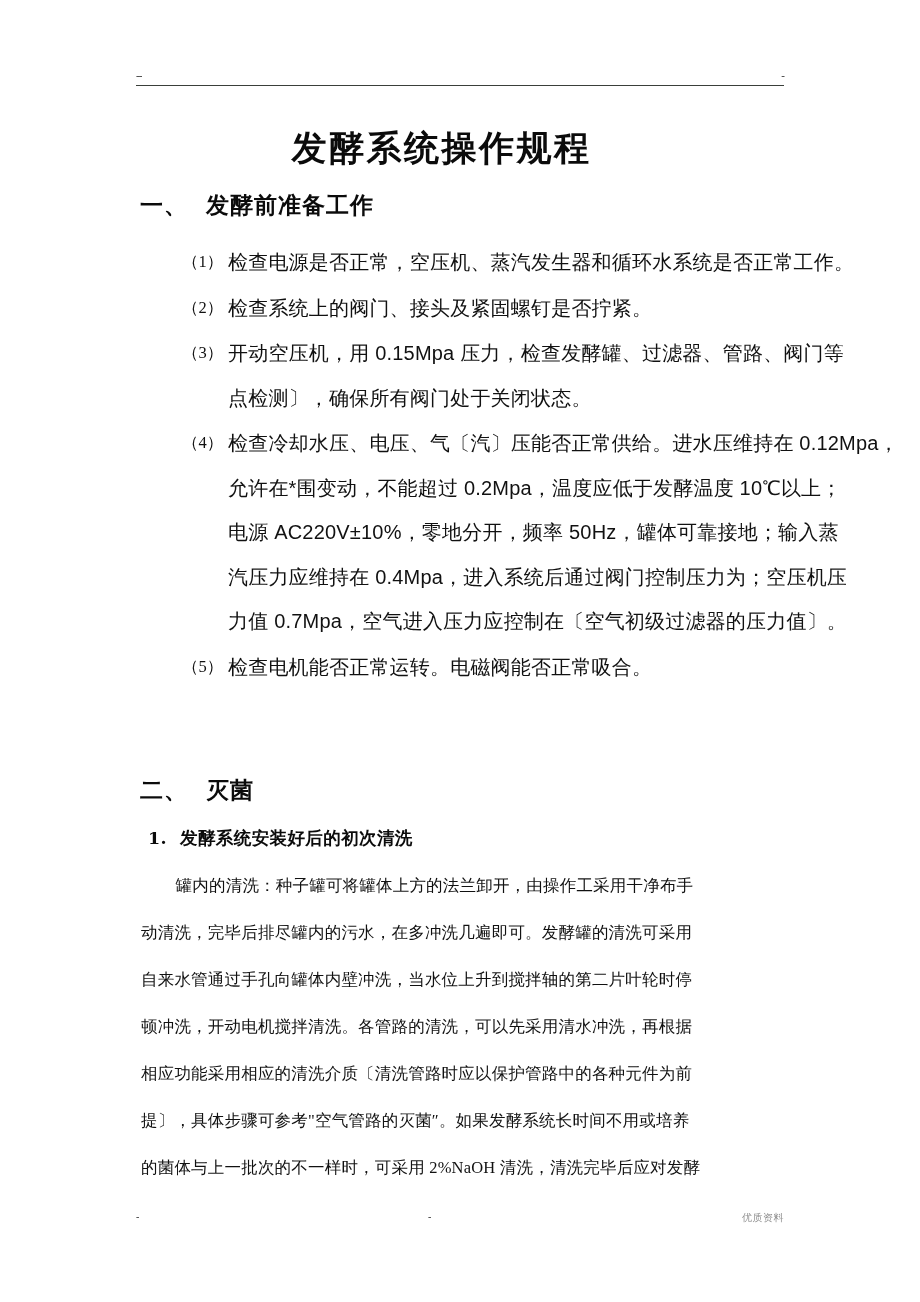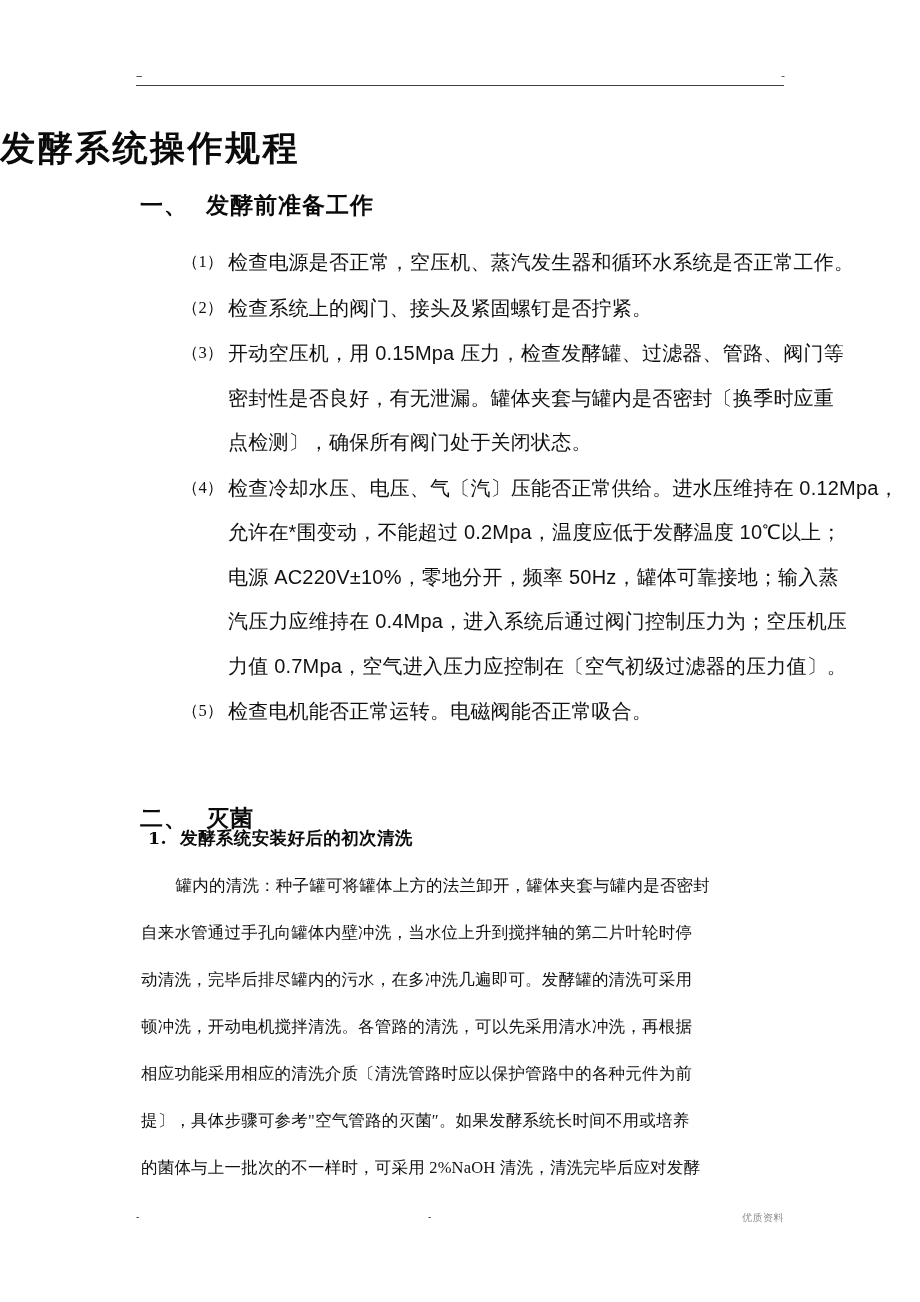--- a/index.html
+++ b/index.html
@@ -46,21 +46,21 @@
   }
   .hdr-mark.left  { left: 0px;  top: 4px; }
   .hdr-mark.right { right: 0px; top: 4px; }
 
   
   .doc-title {
     position: absolute;
     left: 0;
     top: 126px;
     width: 883px;
-    text-align: left;
+    text-align: center;
     font-size: 35px;
     line-height: 44px;
     font-weight: bold;
     letter-spacing: 2.5px;
     font-family: "DejaVu Serif", "Liberation Serif", serif;
     color: #0b0b0b;
   }
 
   
   .sec-h1 {
@@ -68,21 +68,21 @@
     left: 140px;
     font-size: 23px;
     line-height: 30px;
     font-weight: bold;
     letter-spacing: 1px;
     font-family: "DejaVu Serif", "Liberation Serif", serif;
     color: #0b0b0b;
     white-space: pre;
   }
   .sec-h1.s1 { top: 190px; text-align: right; }
-  .sec-h1.s2 { top: 775px; margin-top: 28px; }
+  .sec-h1.s2 { top: 775px; }
 
   .sec-h2 {
     position: absolute;
     left: 148px;
     top: 826px;
     font-size: 17.5px;
     line-height: 24px;
     font-weight: bold;
     letter-spacing: 0.4px;
     font-family: "DejaVu Serif", "Liberation Serif", serif;
@@ -203,21 +203,20 @@
       <span class="li-marker">（2）</span>
       <span class="li-body">
         <span class="ln">检查系统上的阀门、接头及紧固螺钉是否拧紧。</span>
       </span>
     </div>
 
     <div class="list-item">
       <span class="li-marker">（3）</span>
       <span class="li-body">
         <span class="ln">开动空压机，用 0.15Mpa 压力，检查发酵罐、过滤器、管路、阀门等</span>
-        <span class="ln">密封性是否良好，有无泄漏。罐体夹套与罐内是否密封〔换季时应重</span>
         <span class="ln">点检测〕，确保所有阀门处于关闭状态。</span>
       </span>
     </div>
 
     <div class="list-item">
       <span class="li-marker">（4）</span>
       <span class="li-body">
         <span class="ln">检查冷却水压、电压、气〔汽〕压能否正常供给。进水压维持在 0.12Mpa，</span>
         <span class="ln">允许在*围变动，不能超过 0.2Mpa，温度应低于发酵温度 10℃以上；</span>
         <span class="ln">电源 AC220V±10%，零地分开，频率 50Hz，罐体可靠接地；输入蒸</span>
@@ -232,23 +231,23 @@
         <span class="ln">检查电机能否正常运转。电磁阀能否正常吸合。</span>
       </span>
     </div>
 
   </div>
 
   <div class="sec-h1 s2">二、  灭菌</div>
   <div class="sec-h2">1.  发酵系统安装好后的初次清洗</div>
 
   <div class="para">
-    <span class="ln">        罐内的清洗：种子罐可将罐体上方的法兰卸开，罐体夹套与罐内是否密封</span>
+    <span class="ln">        罐内的清洗：种子罐可将罐体上方的法兰卸开，由操作工采用干净布手</span>
+    <span class="ln">动清洗，完毕后排尽罐内的污水，在多冲洗几遍即可。发酵罐的清洗可采用</span>
     <span class="ln">自来水管通过手孔向罐体内壁冲洗，当水位上升到搅拌轴的第二片叶轮时停</span>
-    <span class="ln">动清洗，完毕后排尽罐内的污水，在多冲洗几遍即可。发酵罐的清洗可采用</span>
     <span class="ln">顿冲洗，开动电机搅拌清洗。各管路的清洗，可以先采用清水冲洗，再根据</span>
     <span class="ln">相应功能采用相应的清洗介质〔清洗管路时应以保护管路中的各种元件为前</span>
     <span class="ln">提〕，具体步骤可参考"空气管路的灭菌″。如果发酵系统长时间不用或培养</span>
     <span class="ln">的菌体与上一批次的不一样时，可采用 2%NaOH 清洗，清洗完毕后应对发酵</span>
   </div>
 
   <div class="footer">
     <span class="ftr-mark left">-</span>
     <span class="ftr-mark center">-</span>
     <span class="ftr-text">优质资料</span>

